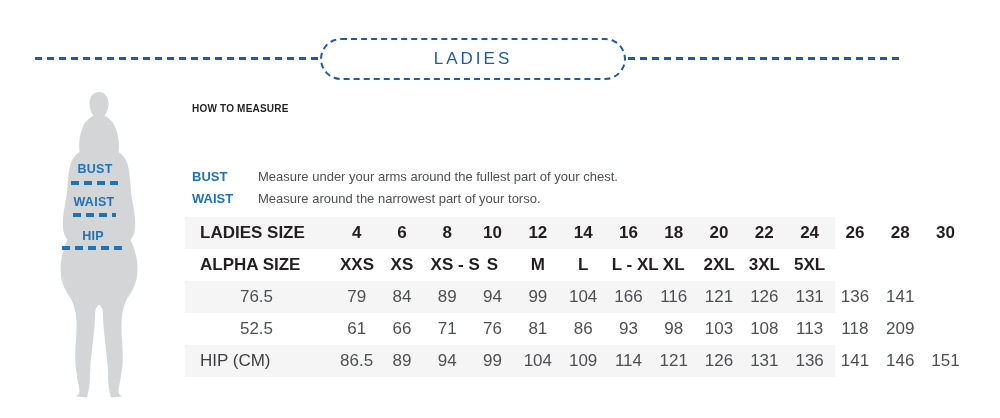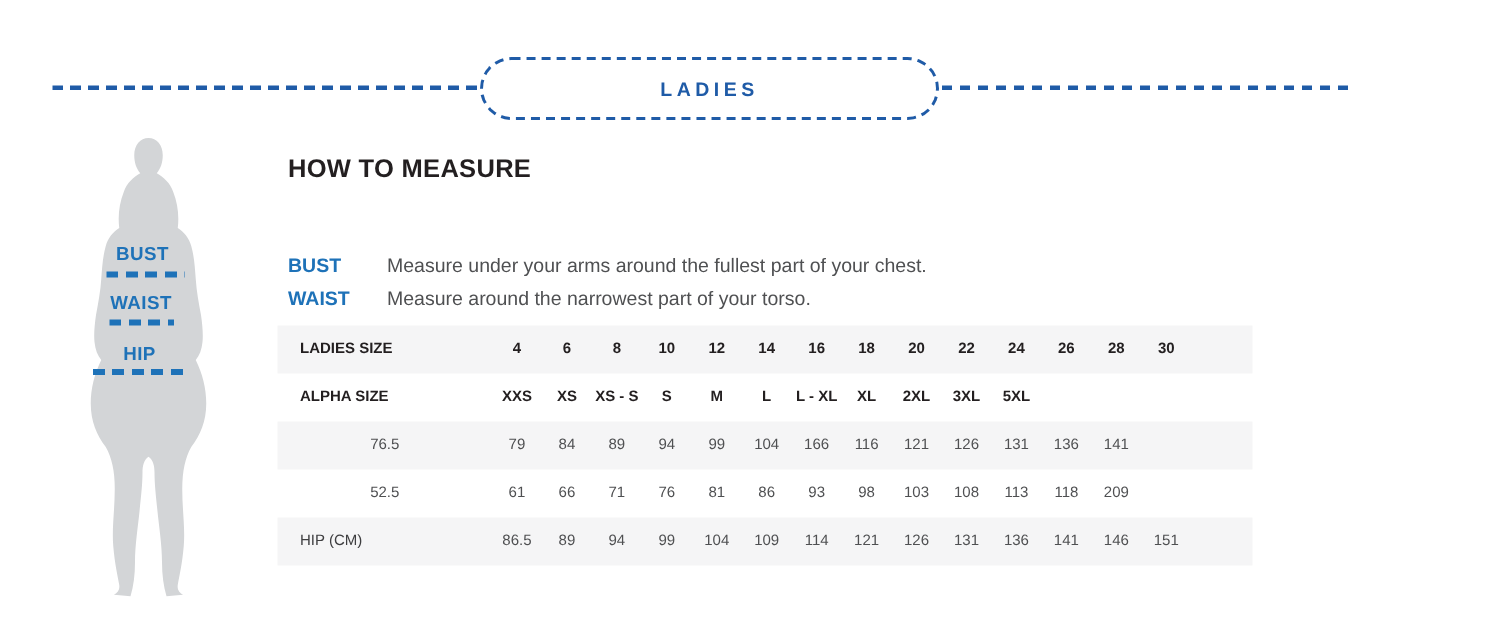--- a/index.html
+++ b/index.html
@@ -20,21 +20,21 @@
   .dash-right { left:628px; top:57px; width:276px; }
   .pill {
     position:absolute; left:320px; top:38px; width:306px; height:42px;
     box-sizing:border-box;
     border:2.5px dashed var(--navy);
     border-radius:21px;
     background:#ffffff;
     display:flex; align-items:center; justify-content:center;
   }
   .pill-label {
-    color:var(--navy); font-weight:bold; font-size:13px; letter-spacing:3px;
+    color:var(--navy); font-weight:normal; font-size:17px; letter-spacing:3px;
   }
 
   
   .figure-svg { position:absolute; left:47px; top:89px; }
   .fig-label {
     position:absolute; color:var(--blue); font-weight:bold;
     font-size:12.5px; text-align:center; letter-spacing:.3px;
   }
   .fig-bust  { left:69px; top:162px; width:52px; }
   .fig-waist { left:67px; top:195px; width:54px; }
@@ -43,33 +43,33 @@
     position:absolute; height:3.5px;
     background:repeating-linear-gradient(90deg, var(--blue) 0 8px, transparent 8px 13px);
   }
   .dash-bust  { left:71px; top:181px; width:52px; }
   .dash-waist { left:73px; top:213px; width:43px; }
   .dash-hip   { left:62px; top:246px; width:61px; }
 
   
   .htm-title {
     position:absolute; left:192px; top:103px;
-    font-size:17px; font-weight:bold; color:var(--dark); letter-spacing:.2px;
+    font-size:10px; font-weight:bold; color:var(--dark); letter-spacing:.2px;
   }
   .htm-rows { position:absolute; left:192px; top:126px;margin-top:40px; }
   .htm-row { height:22px; line-height:22px; font-size:13px; white-space:nowrap; }
   .htm-label { display:inline-block; width:66px; font-weight:bold; color:var(--blue); }
   .htm-text { color:var(--body); }
 
   
   .size-table { position:absolute; left:185px; top:217px; width:650px; }
   .trow {
     display:grid;
     grid-template-columns:143px repeat(14, 33.3px) 1fr;
-    height:32px; line-height:32px; font-size:10px;
+    height:32px; line-height:32px; font-size:17px;gap:12px;
   }
   .trow.alt { background:var(--rowalt); }
   .tlabel { padding-left:15px; color:#3e3e40; white-space:nowrap; }
   .tcell  { text-align:center; color:var(--body); white-space:nowrap; }
   .trow.bold .tlabel, .trow.bold .tcell { font-weight:bold; color:var(--dark); }
 </style>
 </head>
 <body>
 
 <div class="dash-h dash-left"></div>

